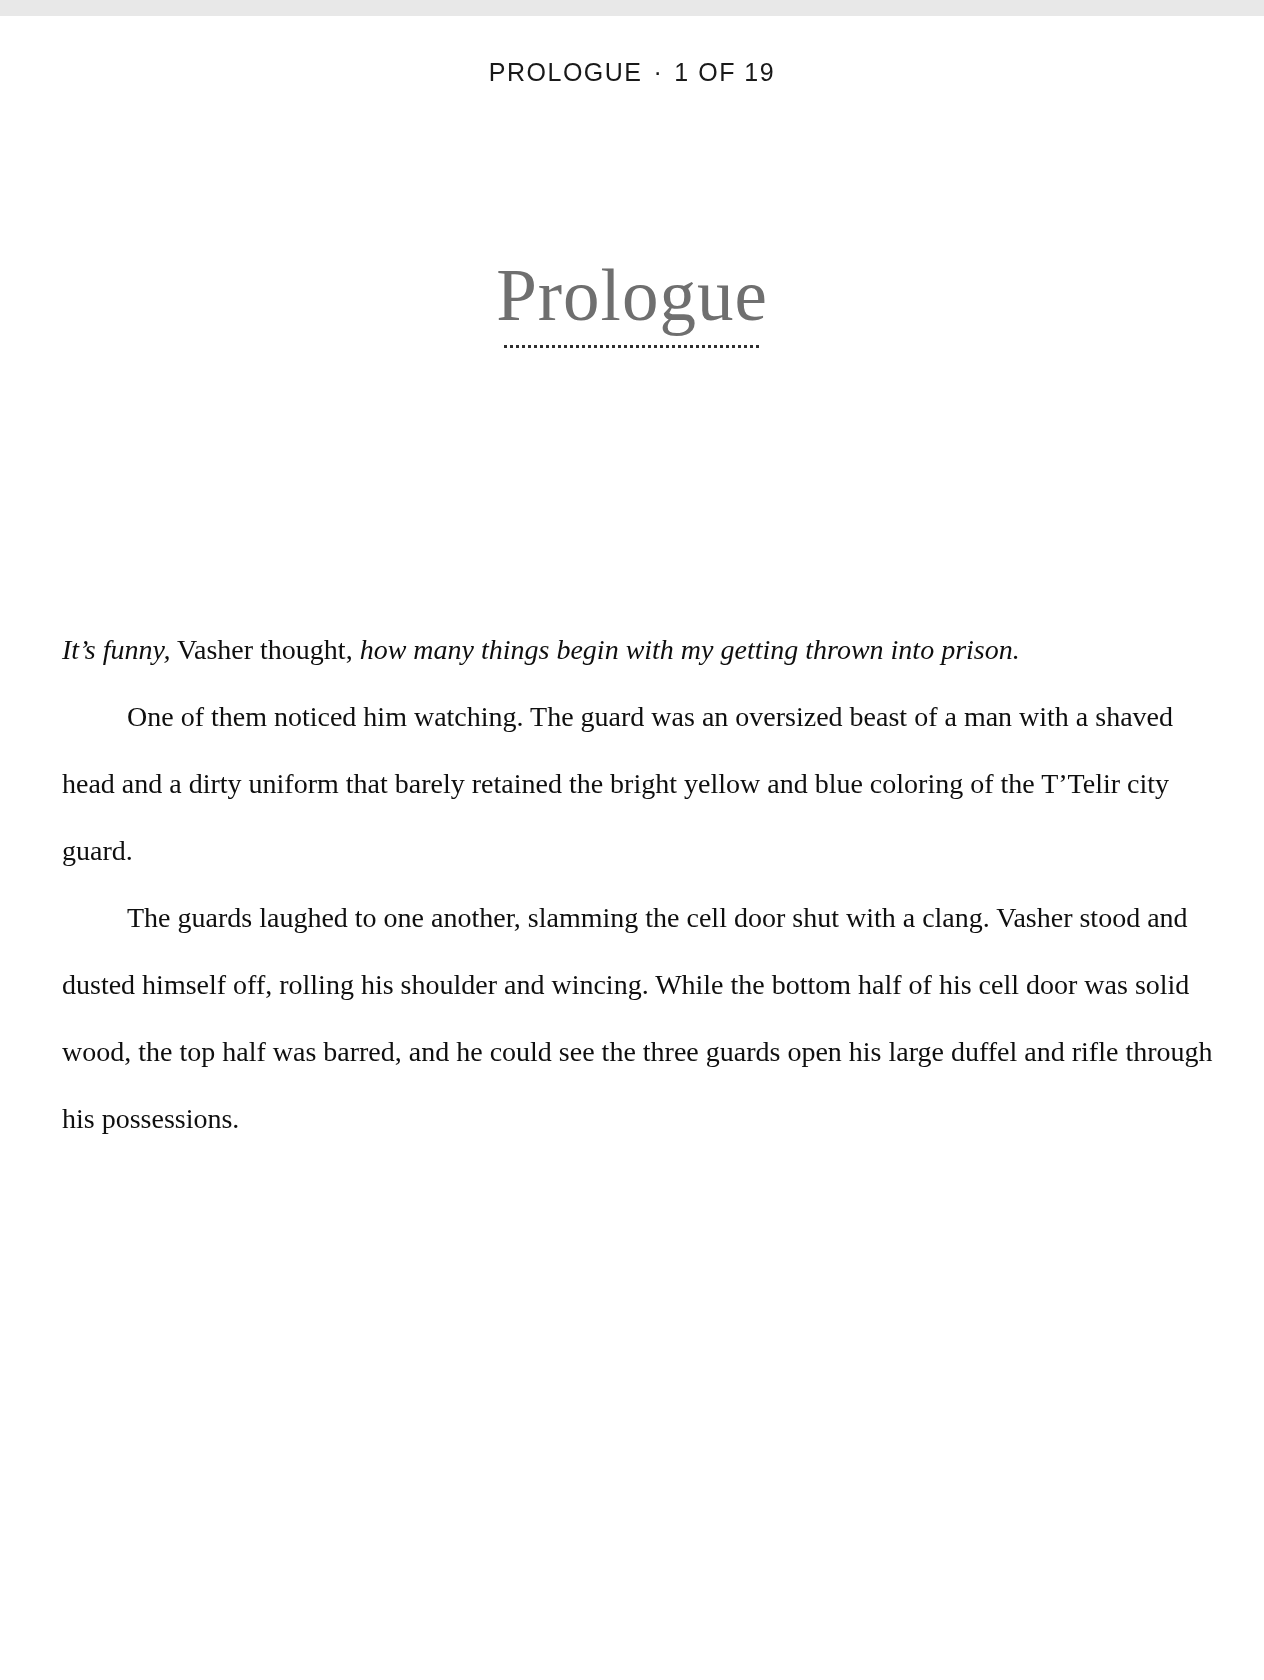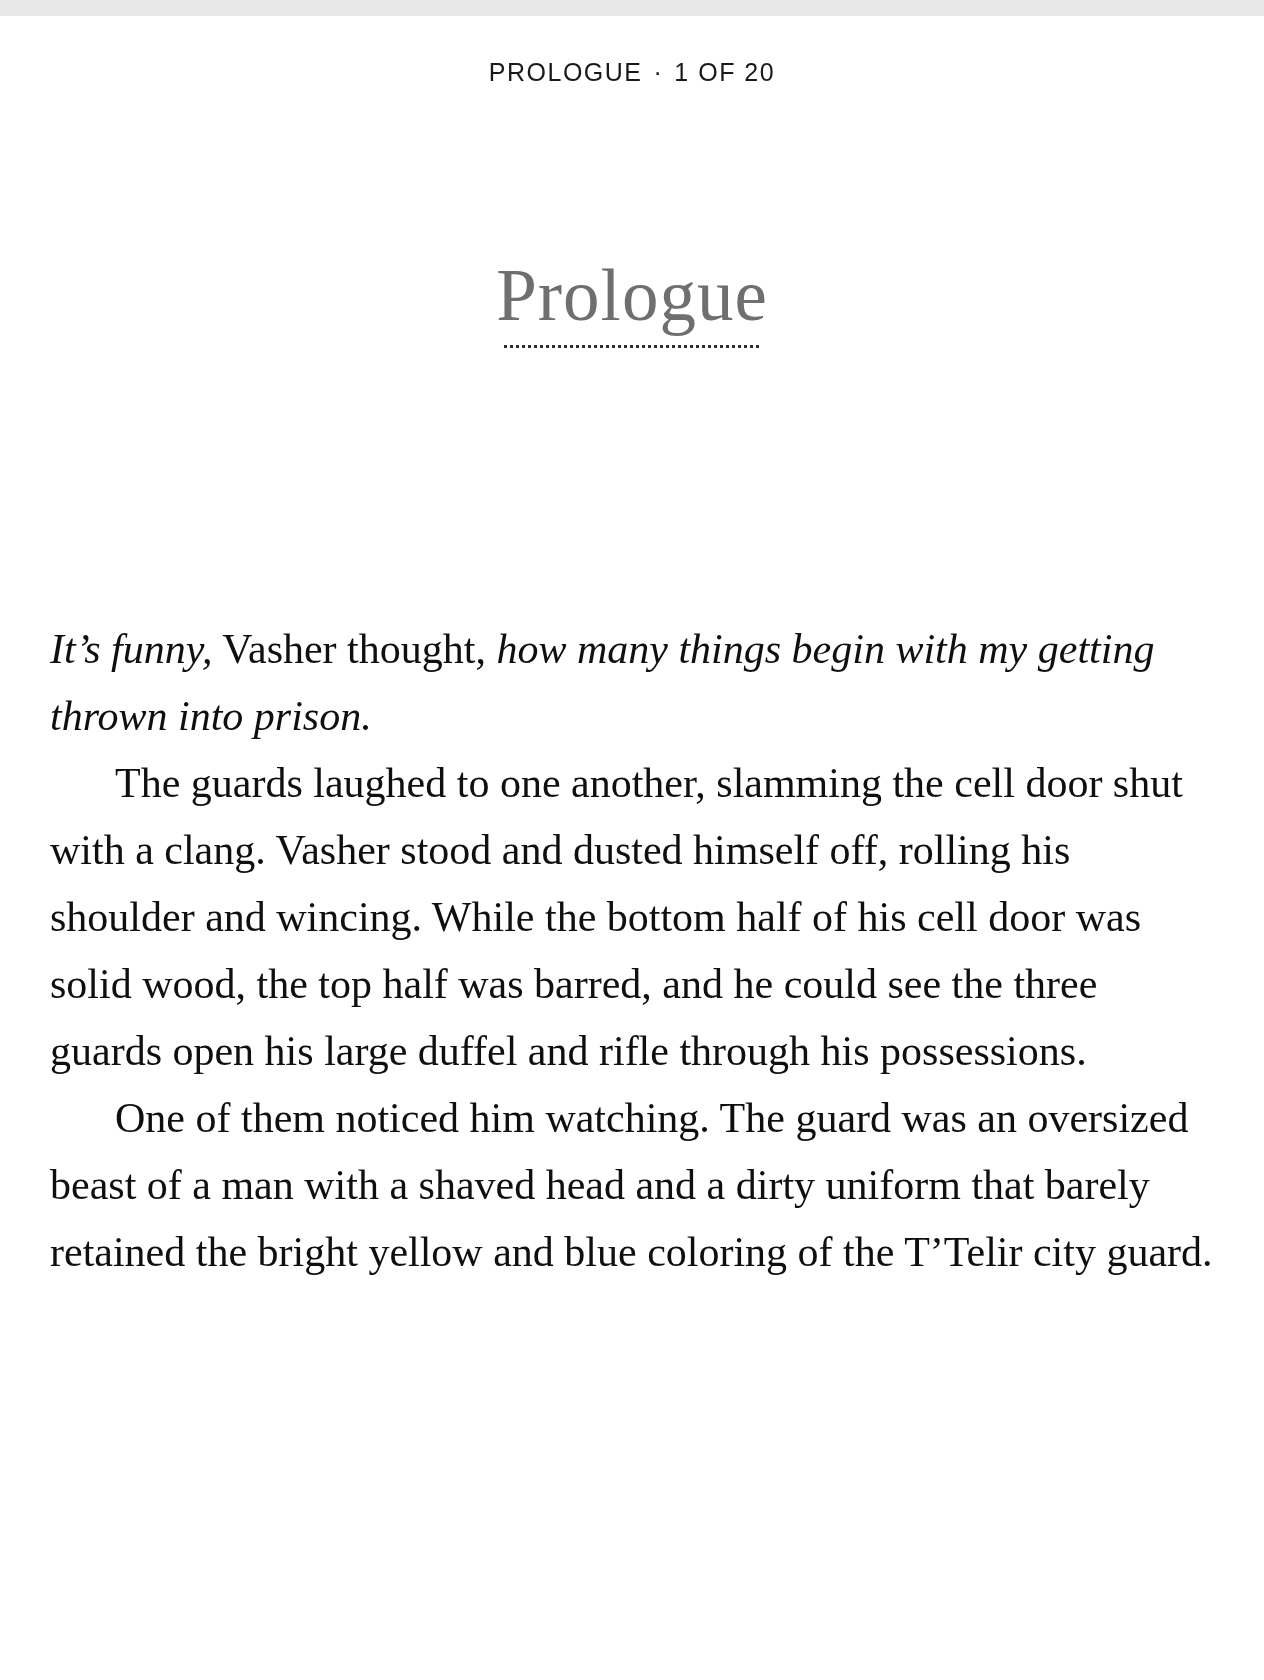--- a/index.html
+++ b/index.html
@@ -48,47 +48,47 @@
     margin: 13px auto 0 auto;
     background: repeating-linear-gradient(
       90deg,
       var(--divider, #2e2e2e) 0px, var(--divider, #2e2e2e) 3px,
       transparent 3px, transparent 6px
     );
   }
   .page-body {
     position: absolute;
     top: 600px;
-    left: 50px;
+    left: 62px;
     width: 1168px;
     font-family: "Liberation Serif", serif;
-    font-size: 42px;
+    font-size: 28px;
     line-height: 67px;
     color: var(--body-text, #0f0f0f);
     text-align: left;
   }
   .page-body p { margin: 0; padding: 0; }
   .page-body p.indent { text-indent: 65px; }
   .page-body em { font-style: italic; }
 </style>
 </head>
 <body>
 
 <div class="page">
 
   <div class="page-header">
     <span>PROLOGUE</span>
     <span>·</span>
-    <span>1 OF 20</span>
+    <span>1 OF 19</span>
   </div>
 
   <div class="title-block">
     <h1 class="chapter-title">Prologue</h1>
     <div class="title-divider"></div>
   </div>
 
   <div class="page-body">
       <p><em>It’s funny,</em><span> Vasher thought, </span><em>how many things begin with my getting thrown into prison.</em></p>
+      <p class="indent"><span>One of them noticed him watching. The guard was an oversized beast of a man with a shaved head and a dirty uniform that barely retained the bright yellow and blue coloring of the T’Telir city guard.</span></p>
       <p class="indent"><span>The guards laughed to one another, slamming the cell door shut with a clang. Vasher stood and dusted himself off, rolling his shoulder and wincing. While the bottom half of his cell door was solid wood, the top half was barred, and he could see the three guards open his large duffel and rifle through his possessions.</span></p>
-      <p class="indent"><span>One of them noticed him watching. The guard was an oversized beast of a man with a shaved head and a dirty uniform that barely retained the bright yellow and blue coloring of the T’Telir city guard.</span></p>
     </div>
 
 </div>
 
 </body></html>

